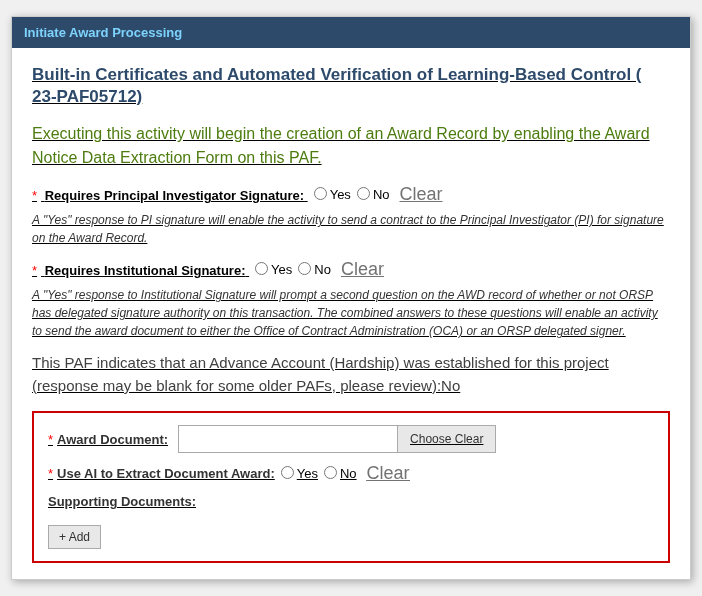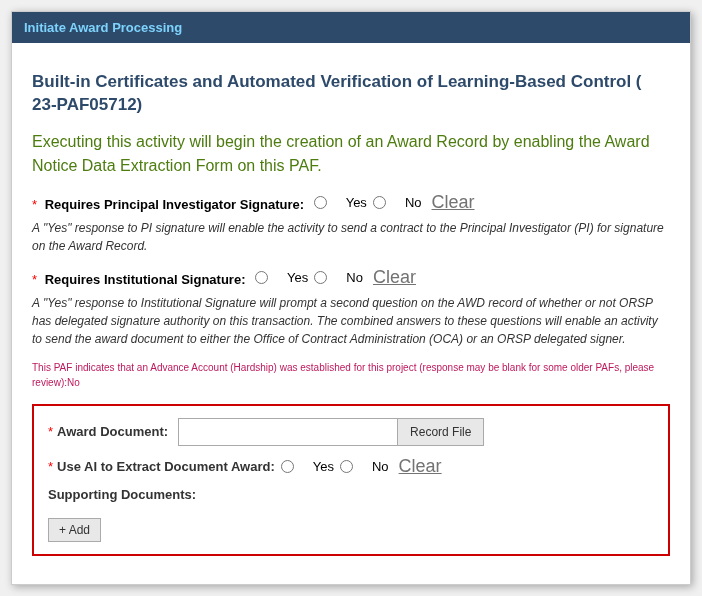--- a/index.html
+++ b/index.html
@@ -24,21 +24,22 @@
       box-shadow: 2px 2px 8px rgba(0,0,0,0.3);
     }
     .modal-header {
       background: #2e4a6b;
       color: #7dd3fc;
       padding: 8px 12px;
       font-weight: bold;
       font-size: 13px;
     }
     .modal-body {
-      padding: 28px 20px;
+      padding: 16px 20px;
+      text-decoration: underline;
     }
     .project-title {
       font-size: 17px;
       font-weight: bold;
       color: #2e4a6b;
       margin-bottom: 14px;
       line-height: 1.3;
     }
     .description-text {
       font-size: 16px;
@@ -59,43 +60,43 @@
       margin-right: 4px;
     }
     .radio-group {
       display: inline-flex;
       align-items: center;
       gap: 6px;
       margin-left: 6px;
     }
     .radio-label {
       display: inline-flex;
-      align-items: center;
-      gap: 19px;
+      align-items: flex-start;
+      gap: 3px;
       font-size: 13px;
       cursor: pointer;
     }
     .clear-link {
       color: #737373;
       text-decoration: underline;
       cursor: pointer;
       margin-left: 4px;
       font-size: 18px;
     }
     .italic-note {
       font-style: italic;
       color: #333;
       font-size: 12px;
       margin-top: 2px;
       margin-bottom: 10px;
       line-height: 1.5;
     }
     .advance-account-text {
-      font-size: 10px;
-      color: #be185d;
+      font-size: 15px;
+      color: #404040;
       margin-bottom: 14px;
       font-weight: bold;
       line-height: 1.5;
     }
     .advance-account-text span {
       font-weight: normal;
     }
     .highlighted-section {
       border: 2px solid #cc0000;
       padding: 12px 14px;
@@ -209,21 +210,21 @@
     <div class="advance-account-text">
       <span>This PAF indicates that an Advance Account (Hardship) was established for this project (response may be blank for some older PAFs, please review):</span><span>No</span>
     </div>
 
     <div class="highlighted-section">
       <div class="highlighted-row">
         <span class="required-star">*</span>
         <span class="highlighted-row-label">Award Document:</span>
         <div class="file-input-container">
           <input type="text" class="file-text-input" readonly="" style="">
-          <button class="choose-file-btn">Record File</button>
+          <button class="choose-file-btn">Choose Clear</button>
         </div>
       </div>
 
       <div class="highlighted-row">
         <span class="required-star">*</span>
         <span class="highlighted-row-label">Use AI to Extract Document Award:</span>
         <span class="radio-group">
           <label class="radio-label">
             <input type="radio" name="use_ai" value="yes" style="">
             <span>Yes</span>

